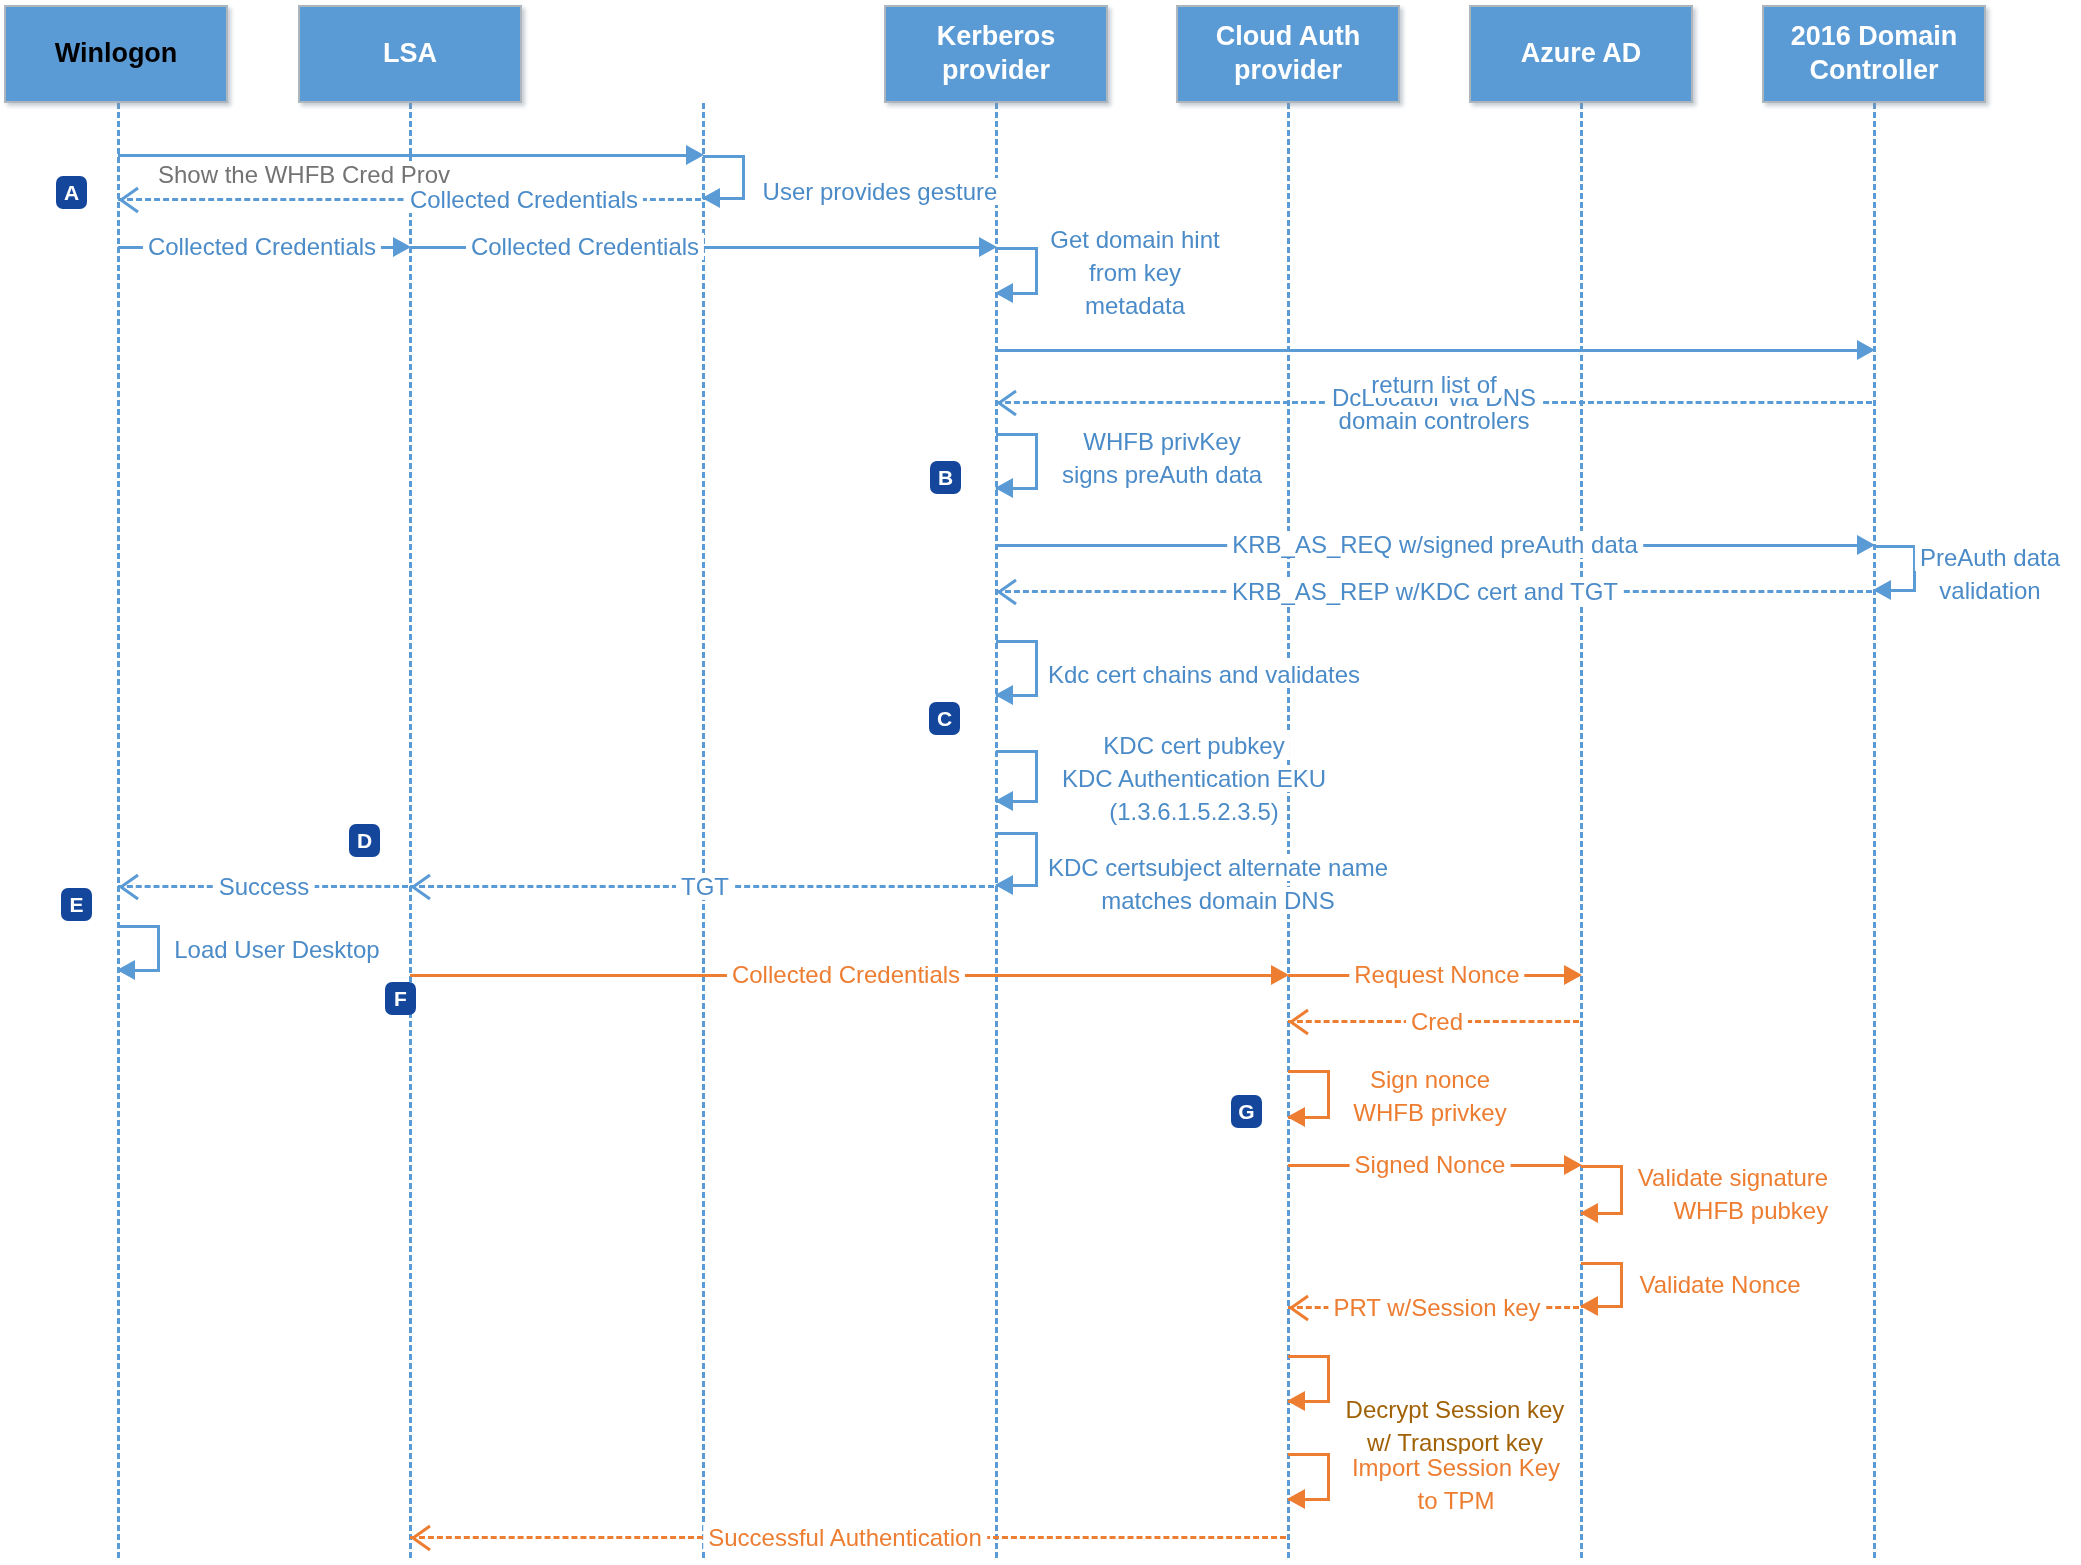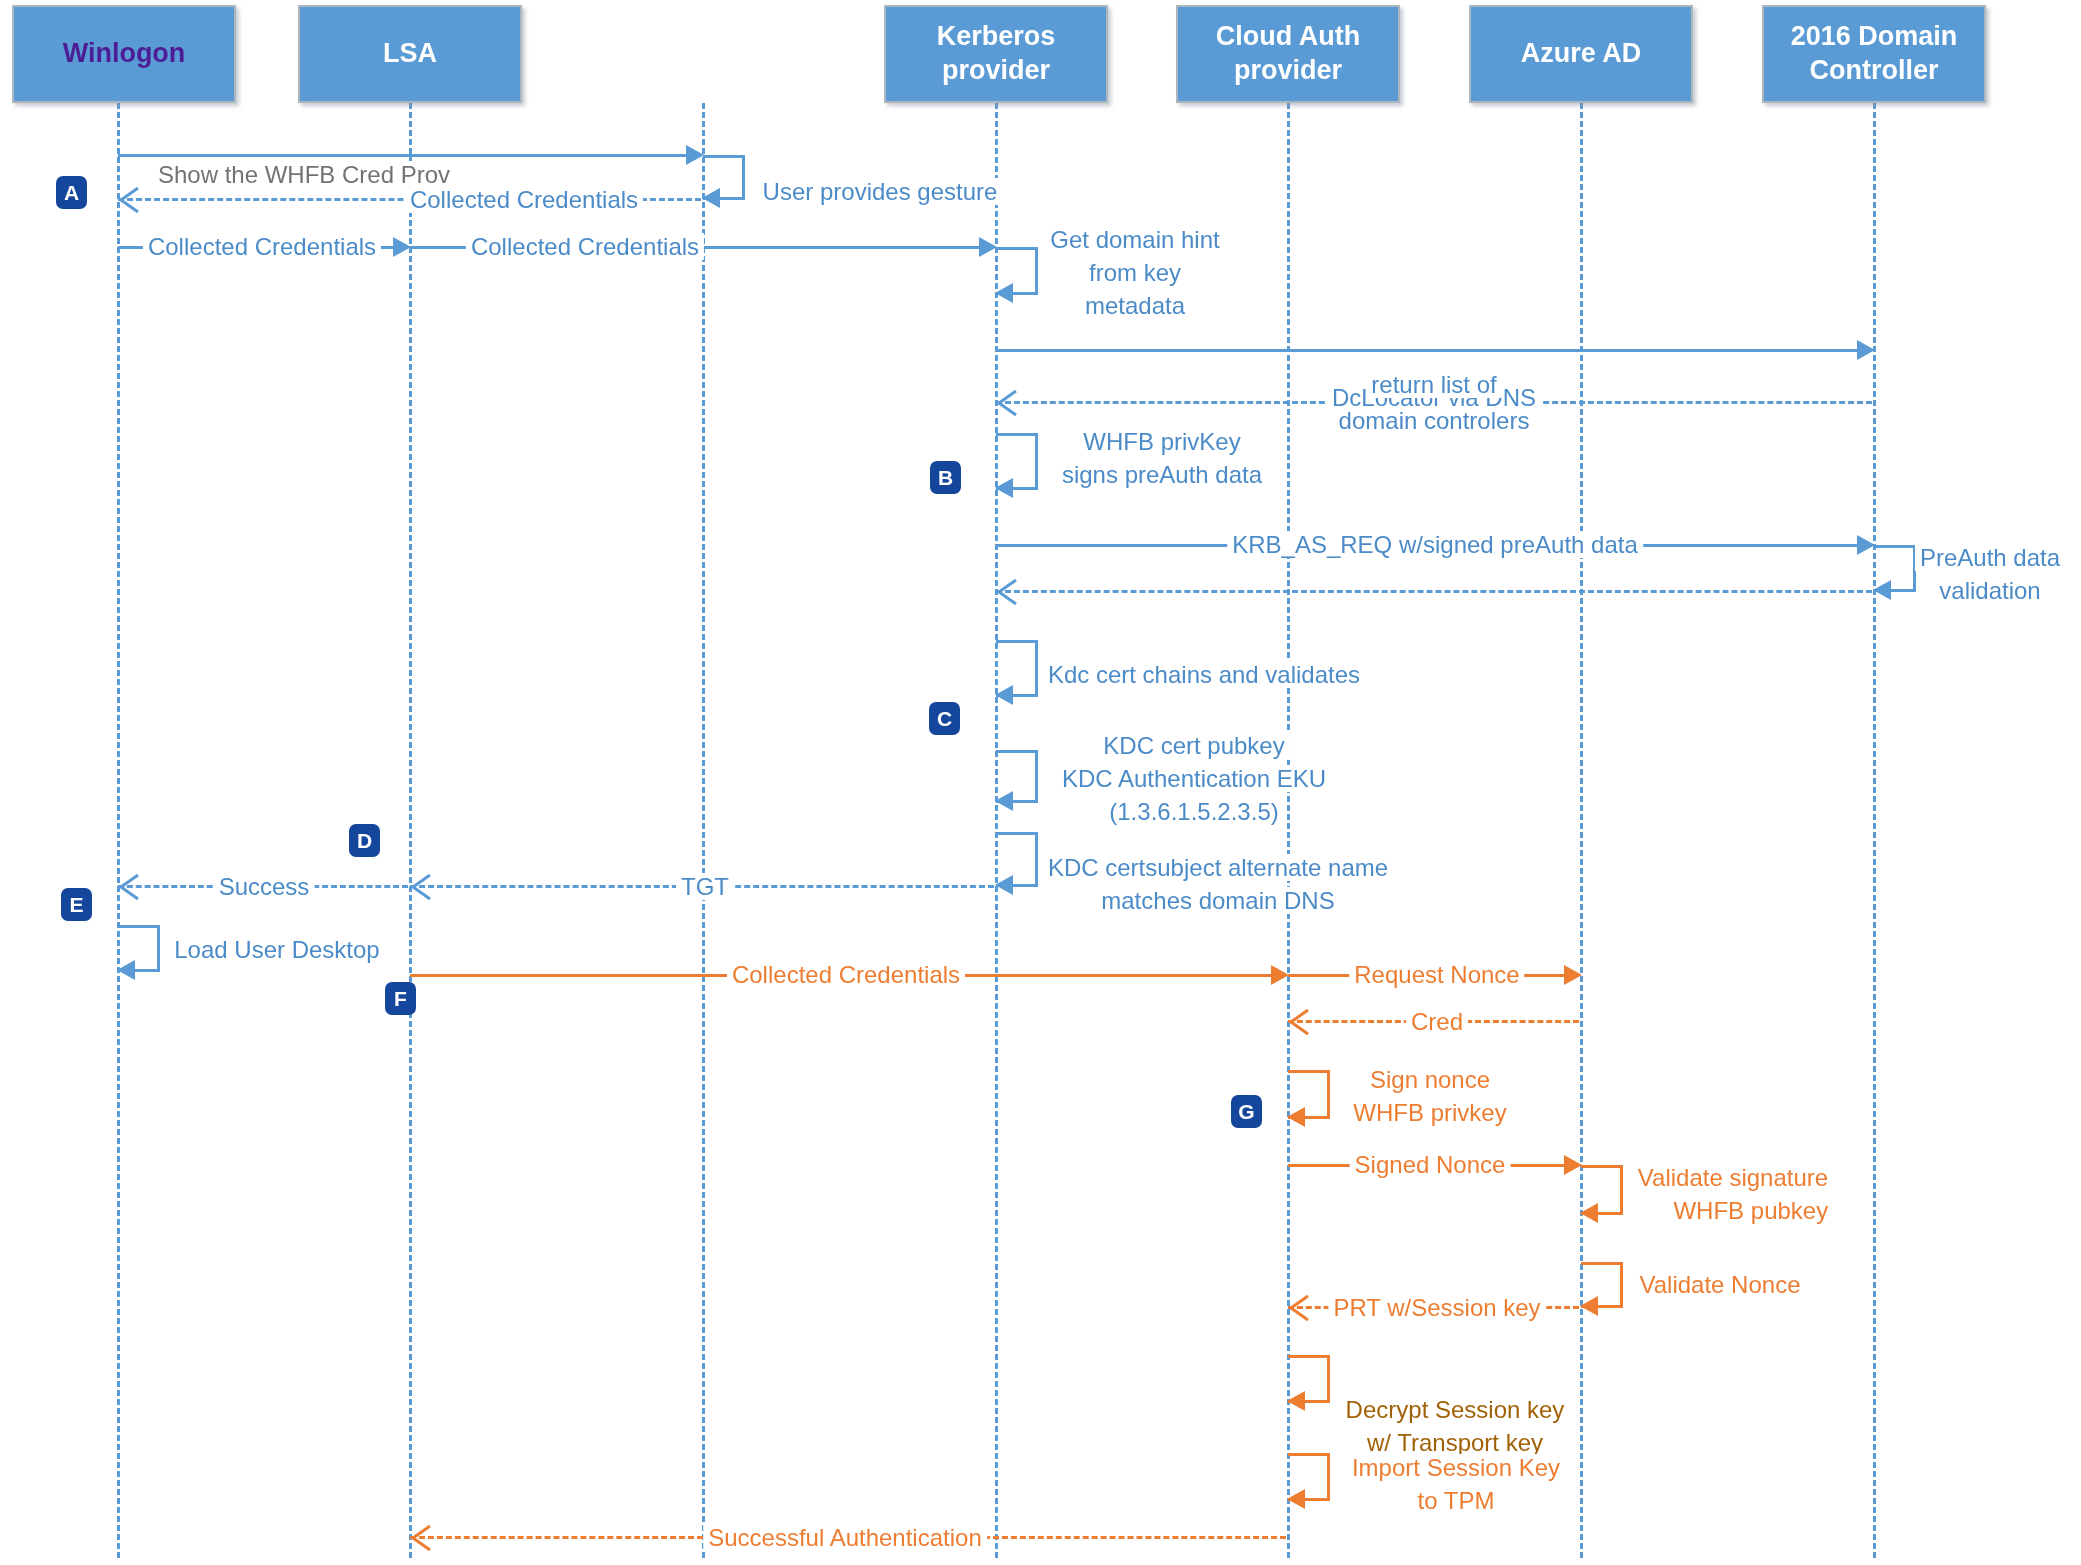--- a/index.html
+++ b/index.html
@@ -26,21 +26,21 @@
   .badge{
     position:absolute;width:31px;height:33px;border-radius:7px;z-index:5;
     display:flex;align-items:center;justify-content:center;
     color:#fff;font-weight:bold;font-size:21px;
   }
 </style>
 </head>
 <body>
 
 <div id="canvas">
-    <div class="actor-box" style="left: 12px; background: rgb(91, 155, 213); color: #4c1d95;">
+    <div class="actor-box" style="left: 4px; background: rgb(91, 155, 213); color: #000000;">
       <span>Winlogon</span>
     </div>
     <div class="lifeline" style="left: 117px; top: 103px; height: 1455px; border-left-color: rgb(91, 155, 213);"></div>
     <div class="actor-box" style="left: 298px; background: rgb(91, 155, 213); color: rgb(255, 255, 255);">
       <span>LSA</span>
     </div>
     <div class="lifeline" style="left: 409px; top: 103px; height: 1455px; border-left-color: rgb(91, 155, 213);"></div>
     <div class="lifeline" style="left: 702px; top: 103px; height: 1455px; border-left-color: rgb(91, 155, 213);"></div>
     <div class="actor-box" style="left: 884px; background: rgb(91, 155, 213); color: rgb(255, 255, 255);">
       <span>Kerberos provider</span>
@@ -251,20 +251,23 @@
     <div class="label" style="left: 1162px; top: 425px; transform: translateX(-50%); color: rgb(75, 139, 200);">
       <div class="ln"><span>WHFB privKey</span></div>
       <div class="ln"><span>signs preAuth data</span></div>
     </div>
     <div class="label" style="left: 1435px; top: 528px; transform: translateX(-50%); color: rgb(75, 139, 200);">
       <div class="ln"><span>KRB_AS_REQ w/signed preAuth data</span></div>
     </div>
     <div class="label" style="left: 1990px; top: 541px; transform: translateX(-50%); color: rgb(75, 139, 200);">
       <div class="ln"><span>PreAuth data</span></div>
       <div class="ln"><span>validation</span></div>
+    </div>
+    <div class="label" style="left: 1425px; top: 575px; transform: translateX(-50%); color: rgb(75, 139, 200);">
+      <div class="ln"><span>KRB_AS_REP w/KDC cert and TGT</span></div>
     </div>
     <div class="label" style="left: 1204px; top: 658px; transform: translateX(-50%); color: rgb(75, 139, 200);">
       <div class="ln"><span>Kdc cert chains and validates</span></div>
     </div>
     <div class="label" style="left: 1194px; top: 729px; transform: translateX(-50%); color: rgb(75, 139, 200);">
       <div class="ln"><span>KDC cert pubkey</span></div>
       <div class="ln"><span>KDC Authentication EKU</span></div>
       <div class="ln"><span>(1.3.6.1.5.2.3.5)</span></div>
     </div>
     <div class="label" style="left: 1218px; top: 828px; transform: translateX(-50%); color: rgb(75, 139, 200); margin-top: 23px;">

